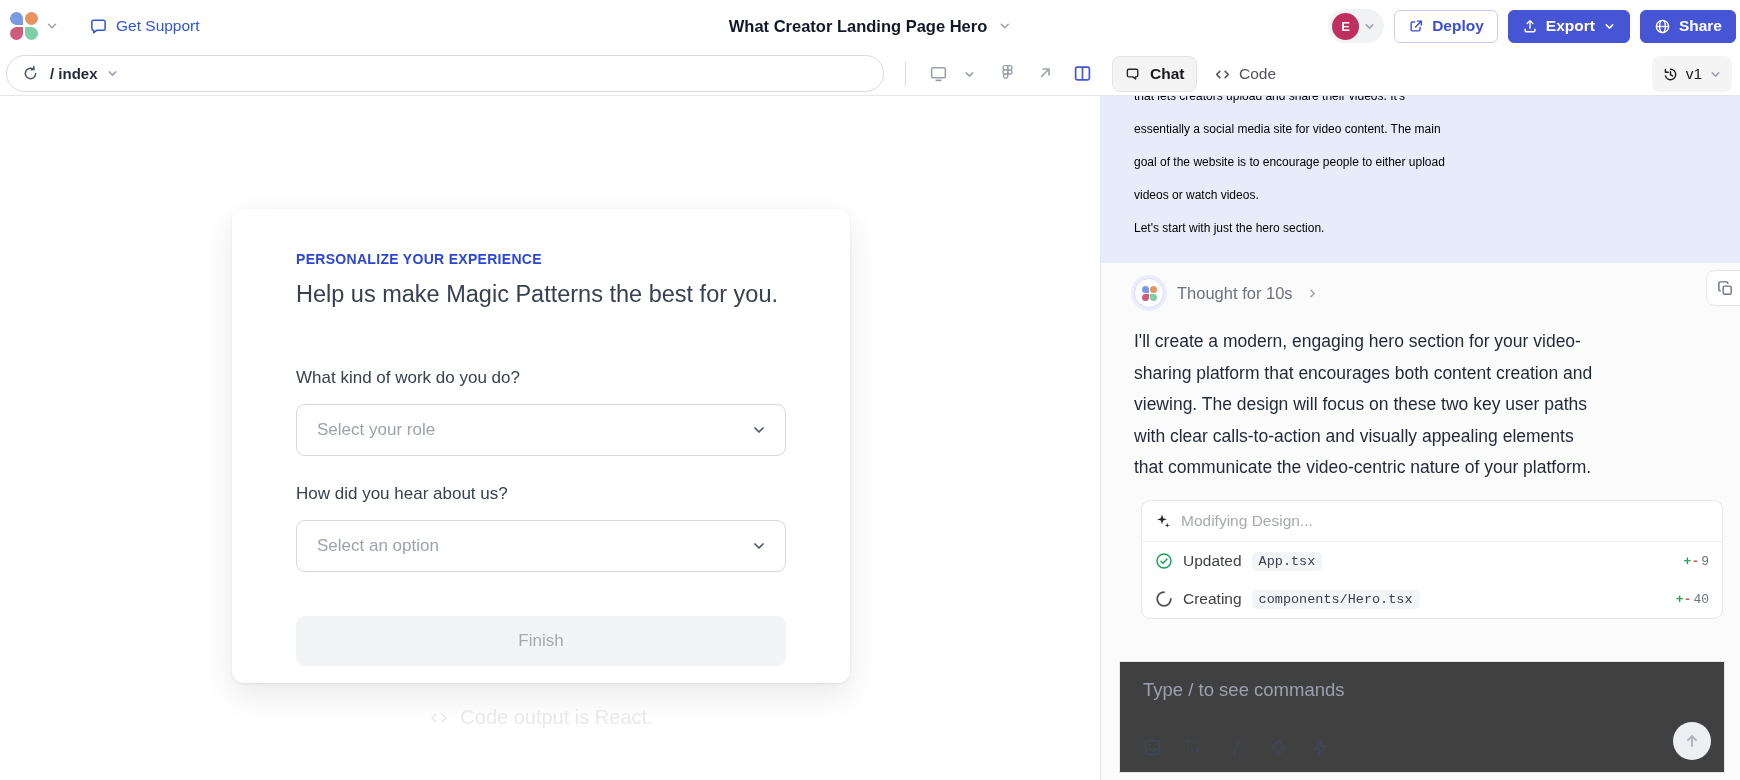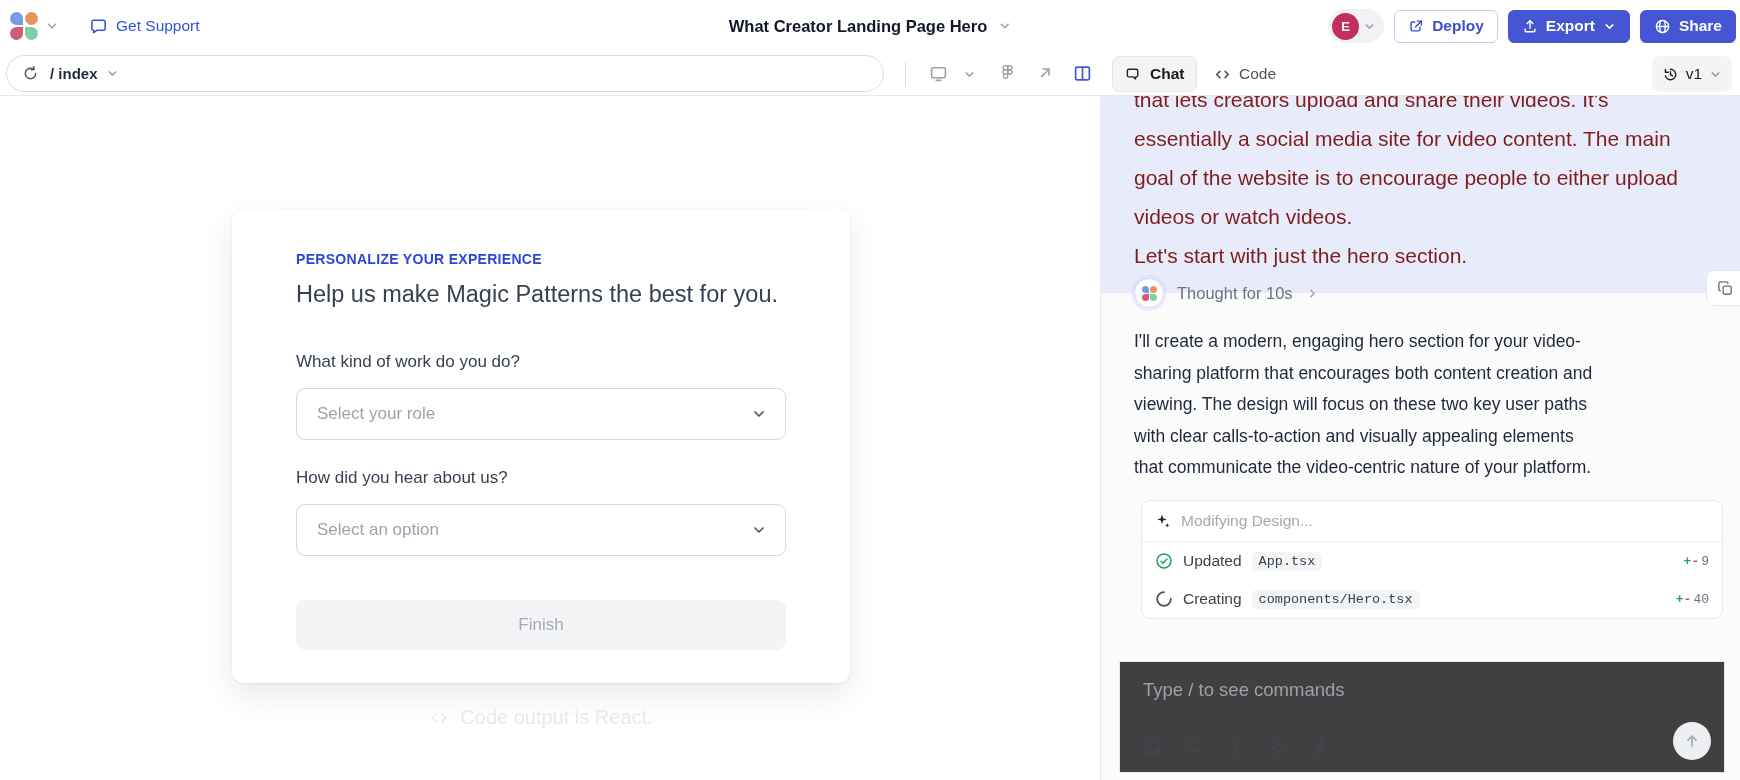--- a/index.html
+++ b/index.html
@@ -37,30 +37,30 @@
   .tab-chat { position:absolute; left:1112px; top:4px; height:36px; background:#f4f4f5; border:1px solid #e4e4e7; border-radius:8px; display:flex; align-items:center; gap:8px; padding:0 12px; font-size:15.5px; font-weight:600; color:#18181b; cursor:pointer; }
   .tab-code { position:absolute; left:1214px; top:4px; height:36px; display:flex; align-items:center; gap:8px; font-size:15.5px; color:#52525b; cursor:pointer; }
   .v1-pill { position:absolute; right:8px; top:4px; height:36px; background:#f4f4f5; border-radius:8px; display:flex; align-items:center; gap:7px; padding:0 10px; font-size:15.5px; font-weight:500; color:#18181b; cursor:pointer; }
 
   
   .canvas { position:absolute; left:0; top:96px; width:1100px; height:684px; background:#fff; }
   .modal { position:absolute; left:232px; top:113px; width:618px; height:474px; background:#fff; border-radius:12px;
     box-shadow:0 1px 3px rgba(0,0,0,.07), 0 12px 32px rgba(0,0,0,.09); padding:42px 64px 0; }
   .eyebrow { color:#2b46d6; font-size:14px; font-weight:700; letter-spacing:.3px; }
   .headline { margin-top:14px; font-size:23.5px; color:#374151; }
-  .q-label { margin-top:44px; font-size:17px; color:#374151; }
+  .q-label { margin-top:60px; font-size:17px; color:#374151; }
   .q-label2 { margin-top:28px; }
   .select { margin-top:16px; height:52px; border:1px solid #d6d9de; border-radius:9px; display:flex; align-items:center; justify-content:space-between; padding:0 18px 0 20px; color:#9ca3af; font-size:17px; background:#fff; cursor:pointer; }
   .finish { margin-top:44px; height:50px; border-radius:9px; background:#f3f4f6; color:#a4aab3; font-size:17px; display:flex; align-items:center; justify-content:center; cursor:pointer; }
   .canvas-note { position:absolute; left:232px; top:610px; width:618px; display:flex; align-items:center; justify-content:center; gap:11px; color:#e8e9ec; font-size:20px; }
 
   
   .chat { position:absolute; left:1100px; top:96px; width:640px; height:684px; background:#fbfbfc; border-left:1px solid #e7e8ea; overflow:hidden; }
   .user-msg { position:absolute; left:0; top:0; width:640px; background:#e8ecfa; padding:0 24px 18px 33px; overflow:hidden; }
-  .user-msg-text { margin-top:-16px; font-size:21px; line-height:39px; color:#7f1d1d; white-space:pre-line; }
+  .user-msg-text { margin-top:-16px; font-size:12px; line-height:33px; color:#000000; white-space:pre-line; }
   .thought-row { position:absolute; left:33px; top:182px; display:flex; align-items:center; gap:13px; color:#6b7280; font-size:16.5px; cursor:pointer; }
   .mp-avatar { width:30px; height:30px; border-radius:50%; background:#fff; border:1px solid #ddd9f5; box-shadow:0 0 0 3px rgba(199,205,248,.30); display:flex; align-items:center; justify-content:center; }
   .copy-btn { position:absolute; right:-12px; top:174px; width:46px; height:36px; background:#fff; border:1px solid #e5e7eb; border-radius:9px; display:flex; align-items:center; padding-left:10px; color:#6b7280; cursor:pointer; }
   .assistant-text { position:absolute; left:33px; top:230px; width:600px; font-size:17.5px; line-height:31.5px; color:#1f2937; white-space:pre-line; }
   .steps-card { position:absolute; left:40px; top:404px; width:582px; background:#fff; border:1px solid #e6e7ea; border-radius:9px; }
   .steps-header { display:flex; align-items:center; gap:10px; height:41px; padding:0 13px; border-bottom:1px solid #efeff2; color:#a6a9b0; font-size:15.5px; }
   .steps-header svg { color:#27272a; }
   .step-row { display:flex; align-items:center; gap:10px; height:38px; padding:0 13px; font-size:15.5px; color:#3f4149; }
   .chip { font-family:"Liberation Mono",monospace; font-size:13.5px; background:#f3f4f6; border-radius:5px; padding:2px 7px; color:#374151; cursor:pointer; }
   .diff { margin-left:auto; font-family:"Liberation Mono",monospace; font-size:13px; display:flex; align-items:center; }

